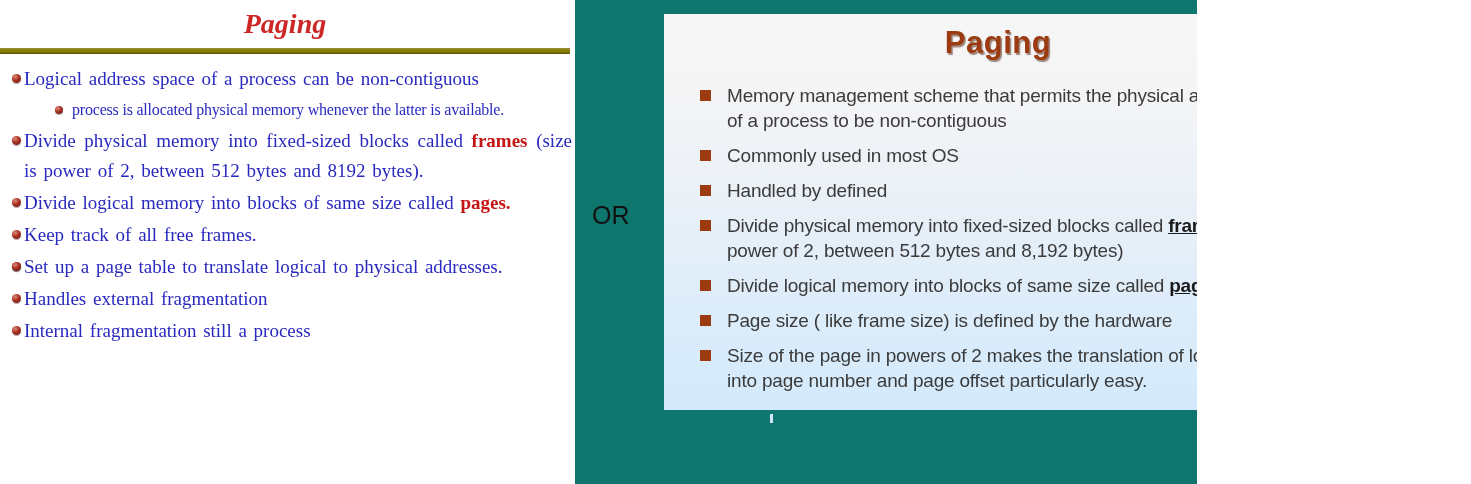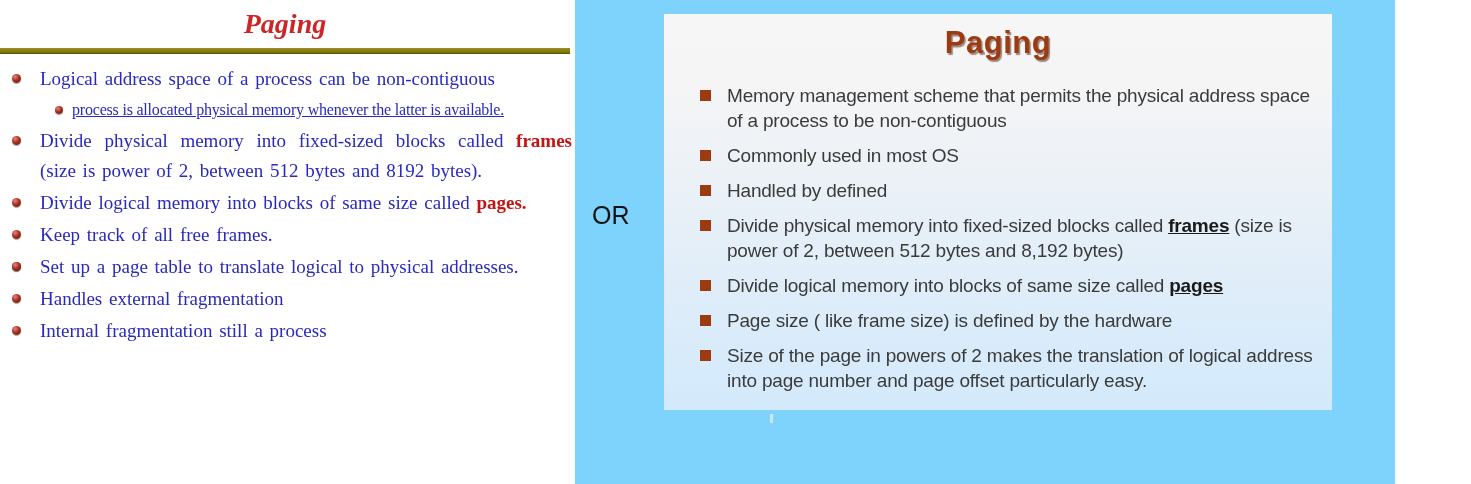--- a/index.html
+++ b/index.html
@@ -1,19 +1,19 @@
 <!DOCTYPE html>
 <html><head>
 <meta charset="utf-8">
 <style>
   html,body{margin:0;padding:0;background:#ffffff;}
   .canvas{
     position:relative;
-    width:1395px;height:484px;
-    background:#7dd3fc;
+    width:1197px;height:484px;
+    background:#0f766e;
     overflow:hidden;
     font-family:"Liberation Sans",sans-serif;
   }
 
   
   .slide-left{
     position:absolute;left:0;top:0;width:575px;height:484px;
     background:#ffffff;
     font-family:"Liberation Serif",serif;
   }
@@ -23,34 +23,33 @@
     font-size:28px;font-style:italic;font-weight:bold;
     color:#cc2626;
   }
   .left-rule{
     position:absolute;left:0;top:48px;width:570px;height:6px;
     background:linear-gradient(180deg,#9a8b52 0%,#8d8500 30%,#827a00 68%,#4f4a14 100%);
   }
   .left-bullets{position:absolute;left:0;top:64px;width:575px;}
   .slide-left .b-row{
     position:relative;
-    padding:0 3px 0 40px;
+    padding:0 3px 0 24px;
     color:#2929c0;
     font-size:19px;line-height:30px;
     text-align:justify;
     word-spacing:2px;
     margin-bottom:2px;
   }
   .slide-left .b-row.lvl2{
     padding-left:72px;
     font-size:16px;line-height:28px;
     letter-spacing:-0.2px;word-spacing:0;
     text-align:left;
     margin-bottom:2px;
-    text-decoration:underline;
   }
   .slide-left .marker.ball{
     position:absolute;left:12px;top:10px;
     width:9px;height:9px;border-radius:50%;
     background:radial-gradient(circle at 35% 30%, #d97b6a 8%, #a33022 45%, #6d120a 100%);
     box-shadow:0 1px 1px rgba(0,0,0,0.35);
   }
   .slide-left .lvl2 .marker.ball{left:55px;top:10px;width:8px;height:8px;}
   .seg-bold-red{color:#c41414;font-weight:bold;}
   .seg-italic{font-style:italic;}

